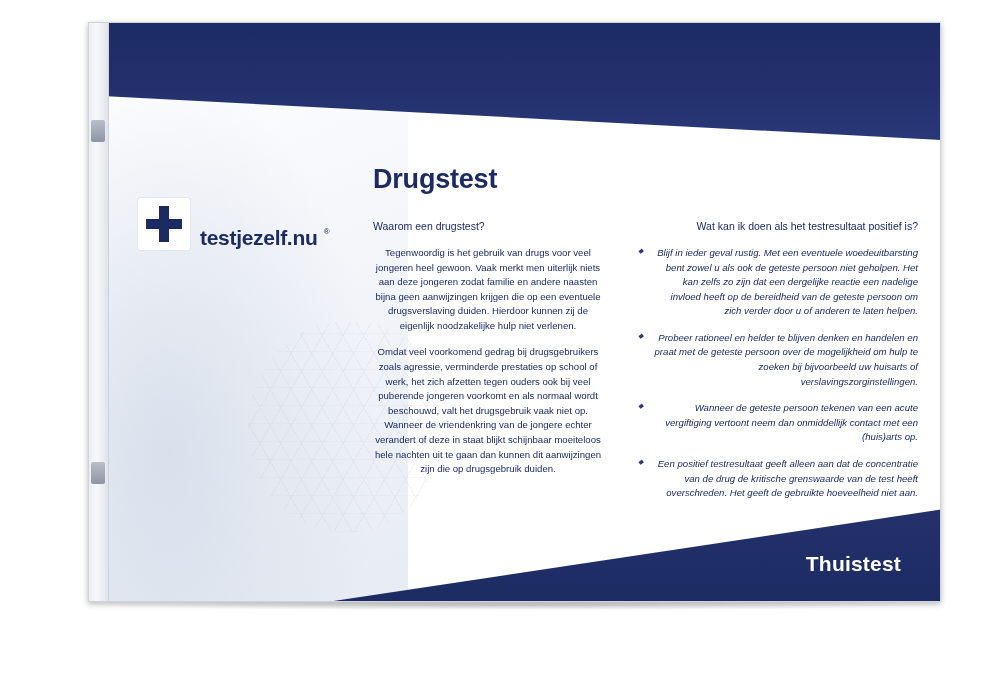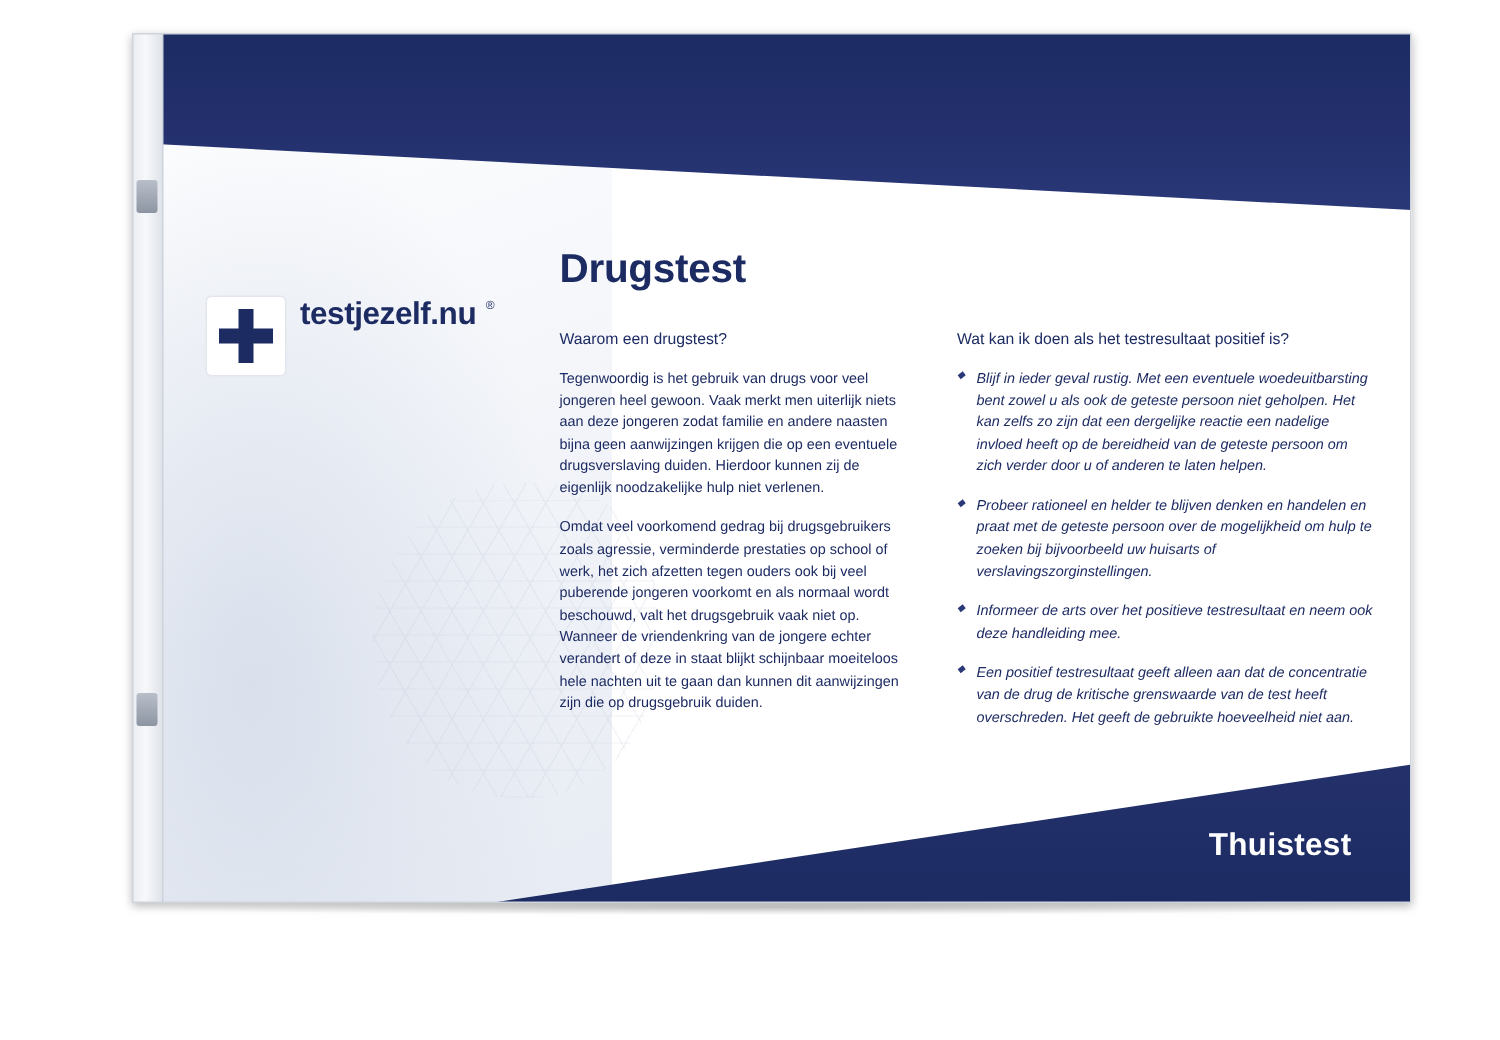--- a/index.html
+++ b/index.html
@@ -93,21 +93,21 @@
     background: linear-gradient(180deg,#27346f 0%,#1d2b63 100%);
     clip-path: polygon(28% 100%, 100% 34%, 100% 100%);
   }
 
   
   #brand {
     position: absolute;
     left: 50px;
     top: 176px;
     display: flex;
-    align-items: flex-start;
+    align-items: flex-end;
     gap: 10px;
   }
   #cross-badge {
     width: 52px; height: 52px;
     background: #ffffff;
     border-radius: 3px;
     position: relative;
     box-shadow: 0 0 0 1px #e3e6ec;
   }
   #cross-badge .bar-v {
@@ -145,33 +145,34 @@
     color: #1d2b63;
     letter-spacing: -0.2px;
   }
 
   .column {
     position: absolute;
     top: 198px;
     color: #1d2b63;
   }
   #col-left  { left: 285px; width: 230px; }
-  #col-right { left: 550px; width: 280px; }
+  #col-right { left: 550px; width: 280px; text-align: right; }
 
   .col-heading {
     font-size: 10.5px;
     font-weight: normal;
     margin: 0 0 14px 0;
     color: #1d2b63;
   }
   .para {
     font-size: 9.6px;
     line-height: 1.52;
     margin: 0 0 12px 0;
     color: #1d2b63;
+    text-align: center;
   }
   .bullet-list { margin: 0; padding: 0; list-style: none; font-style: italic; }
   .bullet-item {
     position: relative;
     padding-left: 13px;
     font-size: 9.6px;
     line-height: 1.52;
     margin-bottom: 12px;
     color: #1d2b63;
   }
@@ -240,21 +241,21 @@
     <h2 class="col-heading">Waarom een drugstest?</h2>
     <p class="para">Tegenwoordig is het gebruik van drugs voor veel jongeren heel gewoon. Vaak merkt men uiterlijk niets aan deze jongeren zodat familie en andere naasten bijna geen aanwijzingen krijgen die op een eventuele drugsverslaving duiden. Hierdoor kunnen zij de eigenlijk noodzakelijke hulp niet verlenen.</p>
     <p class="para">Omdat veel voorkomend gedrag bij drugsgebruikers zoals agressie, verminderde prestaties op school of werk, het zich afzetten tegen ouders ook bij veel puberende jongeren voorkomt en als normaal wordt beschouwd, valt het drugsgebruik vaak niet op. Wanneer de vriendenkring van de jongere echter verandert of deze in staat blijkt schijnbaar moeiteloos hele nachten uit te gaan dan kunnen dit aanwijzingen zijn die op drugsgebruik duiden.</p>
   </div>
 
   <div class="column" id="col-right">
     <h2 class="col-heading">Wat kan ik doen als het testresultaat positief is?</h2>
     <ul class="bullet-list">
       <li class="bullet-item">Blijf in ieder geval rustig. Met een eventuele woedeuitbarsting bent zowel u als ook de geteste persoon niet geholpen. Het kan zelfs zo zijn dat een dergelijke reactie een nadelige invloed heeft op de bereidheid van de geteste persoon om zich verder door u of anderen te laten helpen.</li>
       <li class="bullet-item">Probeer rationeel en helder te blijven denken en handelen en praat met de geteste persoon over de mogelijkheid om hulp te zoeken bij bijvoorbeeld uw huisarts of verslavingszorginstellingen.</li>
-      <li class="bullet-item">Informeer de arts over het positieve testresultaat en neem ook deze handleiding mee.</li>
+      <li class="bullet-item">Wanneer de geteste persoon tekenen van een acute vergiftiging vertoont neem dan onmiddellijk contact met een (huis)arts op.</li>
       <li class="bullet-item">Een positief testresultaat geeft alleen aan dat de concentratie van de drug de kritische grenswaarde van de test heeft overschreden. Het geeft de gebruikte hoeveelheid niet aan.</li>
     </ul>
   </div>
 
   <div id="thuistest-label">Thuistest</div>
 
   <div id="box-edge"></div>
 </div>
 
 </body></html>

